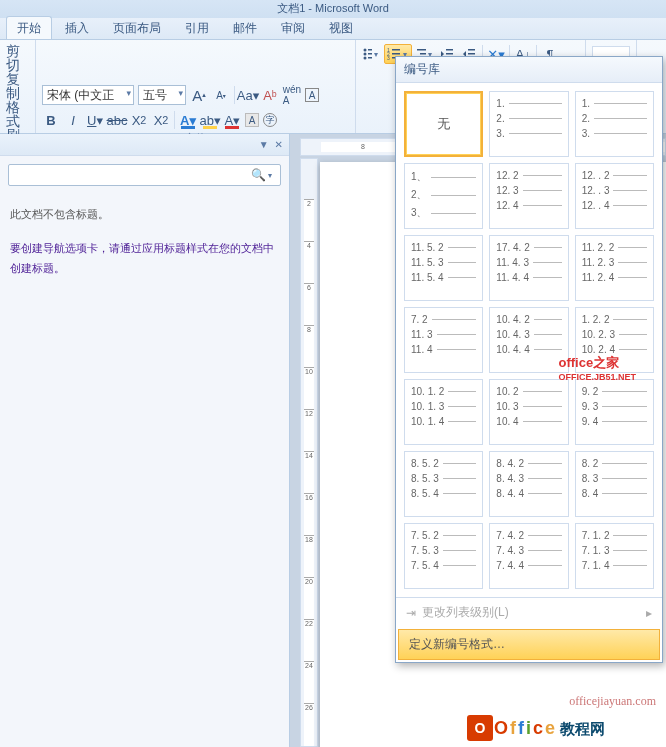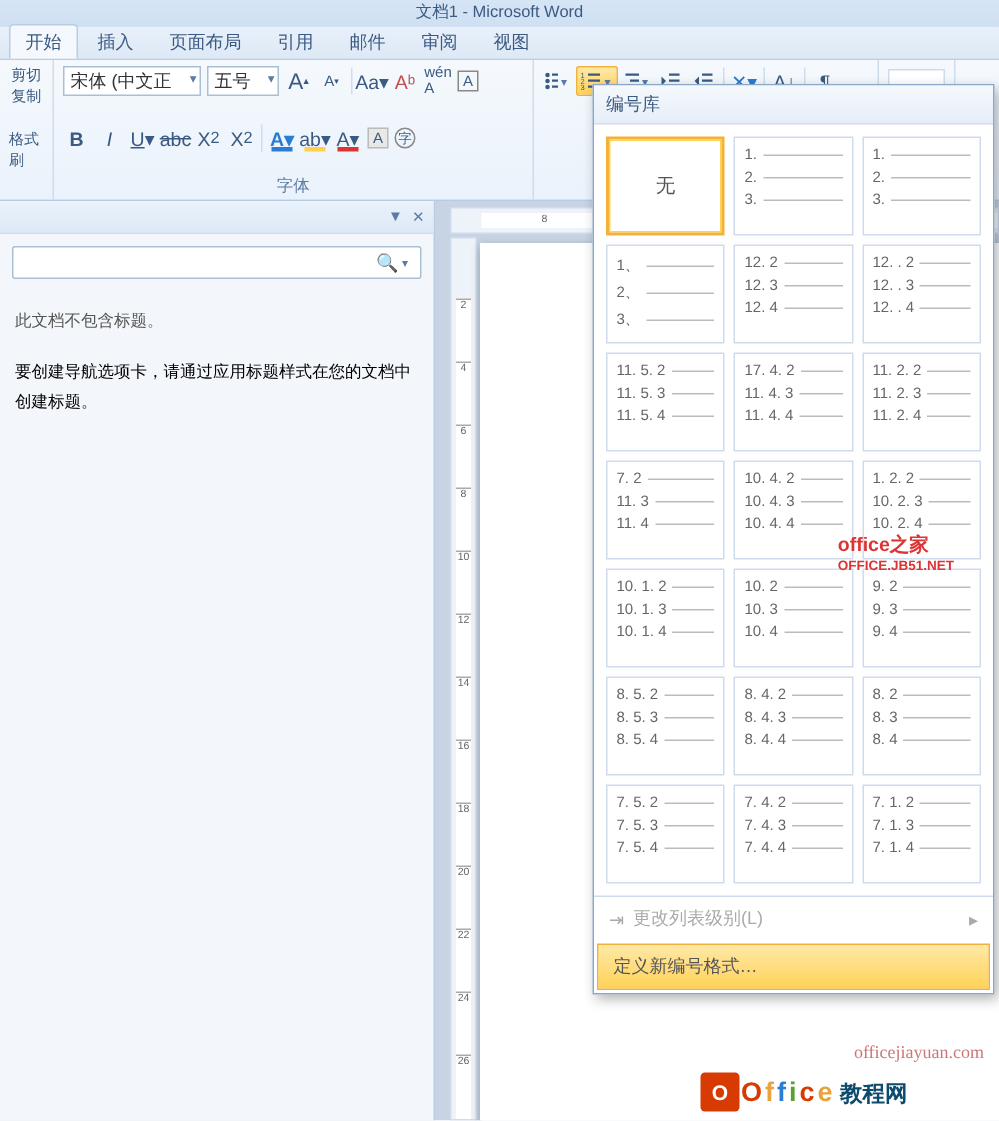--- a/index.html
+++ b/index.html
@@ -7,24 +7,24 @@
 
 .titlebar { height: 18px; background: linear-gradient(#d6e5f5,#cfe0f2); text-align: center; color: #3b5a82; font-size: 11px; line-height: 16px; }
 .tabs-row { height: 22px; background: linear-gradient(#e8f0fa,#dde9f6); border-bottom: 1px solid #b8cde4; display: flex; align-items: flex-end; padding-left: 6px; gap: 2px; }
 .tab { padding: 3px 10px 2px; color: #3b5a82; font-size: 12px; cursor: pointer; border: 1px solid transparent; border-bottom: none; }
 .tab.active { background: #f5f9fd; border-color: #b8cde4; border-radius: 3px 3px 0 0; }
 
 .ribbon { height: 94px; background: linear-gradient(#f5f9fd,#eaf2fb); border-bottom: 1px solid #b8cde4; display: flex; position: relative; }
 .rgroup { border-right: 1px solid #cfdced; padding: 4px 6px 2px; display: flex; flex-direction: column; justify-content: space-between; }
 .grouplabel { text-align: center; color: #5b7aa5; font-size: 11px; padding-top: 2px; }
 .clip { width: 36px; align-items: center; }
-.small { font-size: 10px; color: #3b5a82; line-height: 14px; }
+.small { font-size: 14px; color: #3b5a82; line-height: 14px; }
 
 .font-row1, .font-row2 { display: flex; align-items: center; gap: 4px; }
-.font-row1 { margin-bottom: 6px; }
+.font-row1 { margin-bottom: 6px; margin-top: 41px; }
 .combo { height: 20px; border: 1px solid #a9bfd6; background: #fff; font-size: 12px; padding: 1px 14px 1px 4px; position: relative; color: #333; }
 .combo::after { content: "▾"; position: absolute; right: 2px; top: 2px; font-size: 9px; color: #5b7aa5; }
 .btn-a { width: 18px; height: 18px; display: inline-flex; align-items: center; justify-content: center; color: #3b5a82; font-size: 13px; cursor: pointer; }
 .btn-a.big { font-size: 15px; }
 .btn-a.sm { font-size: 10px; }
 .sep { width: 1px; height: 18px; background: #cfdced; }
 .color-a { position: relative; }
 .color-a::after { content: ""; position: absolute; left: 2px; right: 2px; bottom: 0; height: 3px; }
 .ca-blue::after { background: #2b7cd3; }
 .ca-yellow::after { background: #ffd24a; }
@@ -209,21 +209,21 @@
       <span>✕</span>
     </div>
     <div class="search-wrap">
       <div class="search">
         <span>🔍</span>
           <span class="drop-caret">▾</span>
       </div>
     </div>
     <div class="nav-body">
       <p style="margin-bottom:14px"><span>此文档不包含标题。</span></p>
-      <p style="color:#000000">要创建导航选项卡，请通过应用标题样式在您的文档中创建标题。</p>
+      <p style="color:#4c1d95">要创建导航选项卡，请通过应用标题样式在您的文档中创建标题。</p>
     </div>
   </div>
 
   <div class="ruler-btn">⌐</div>
   <div class="ruler-h">
     <span class="rh-num" style="left:60px">8</span>
   </div>
   <div class="ruler-v">
     <div class="ruler-v-inner" id="rv">
         <div class="rv-tick" style="top: 0px;">2</div>

